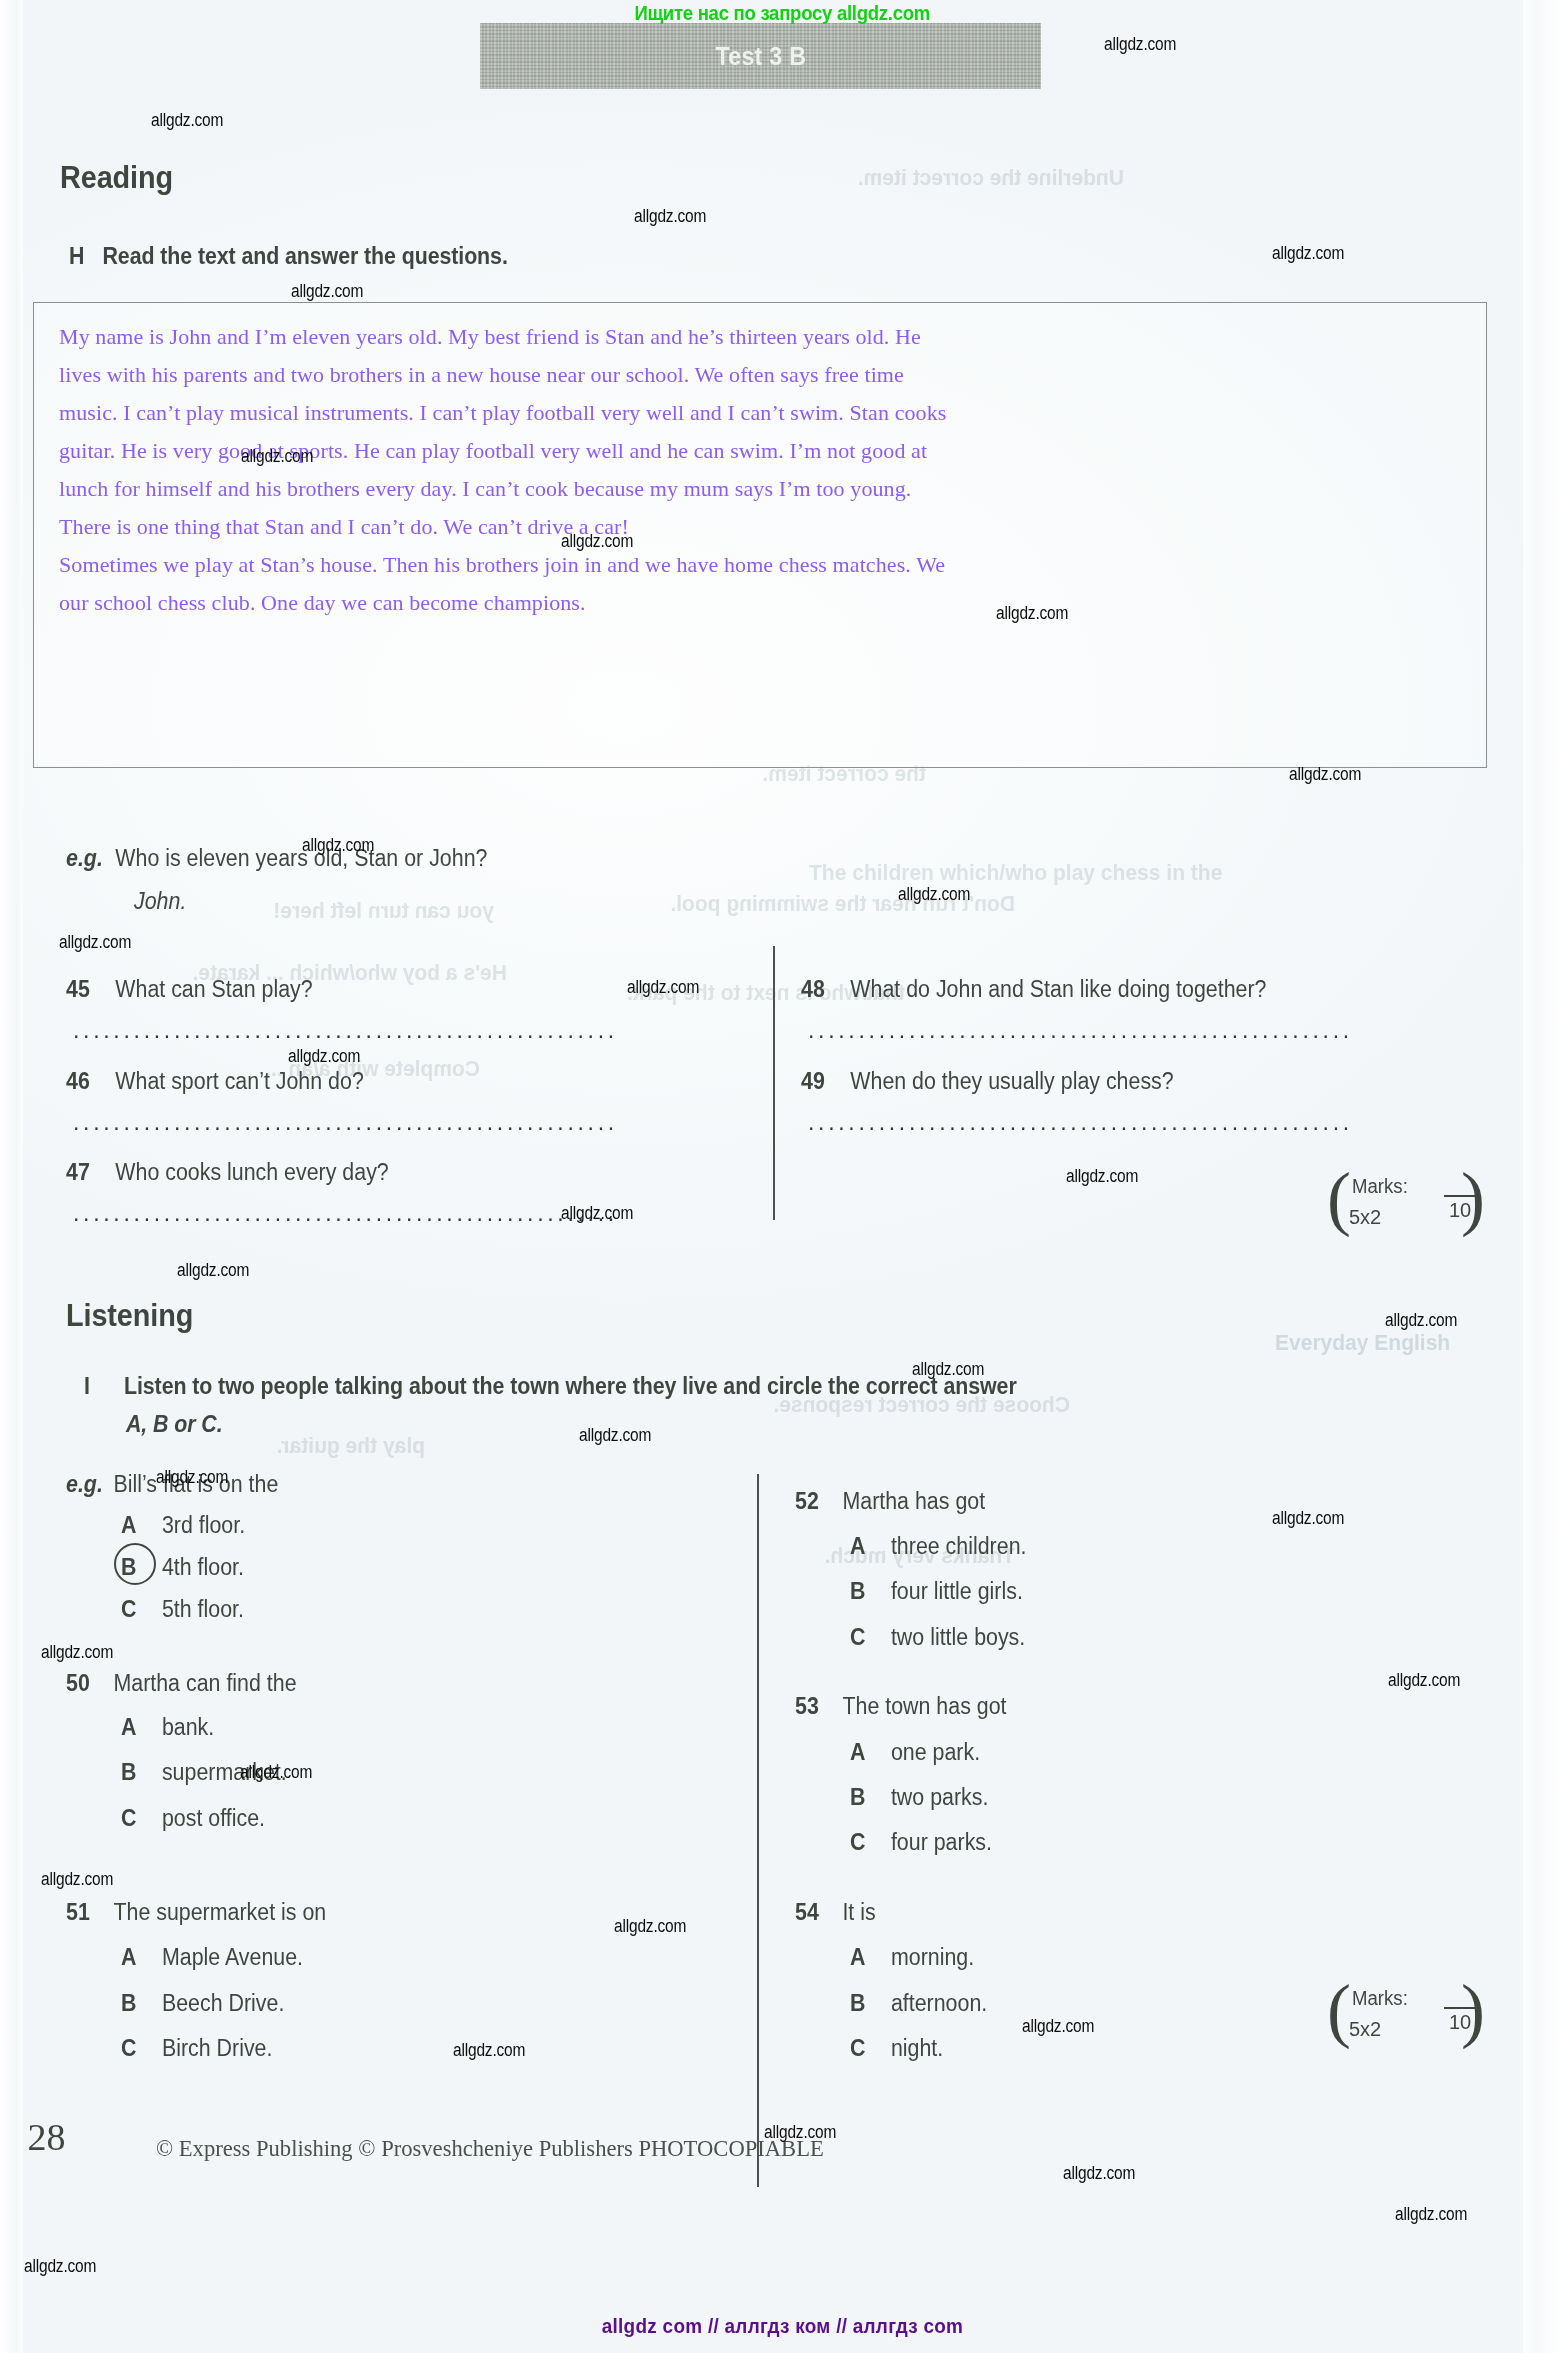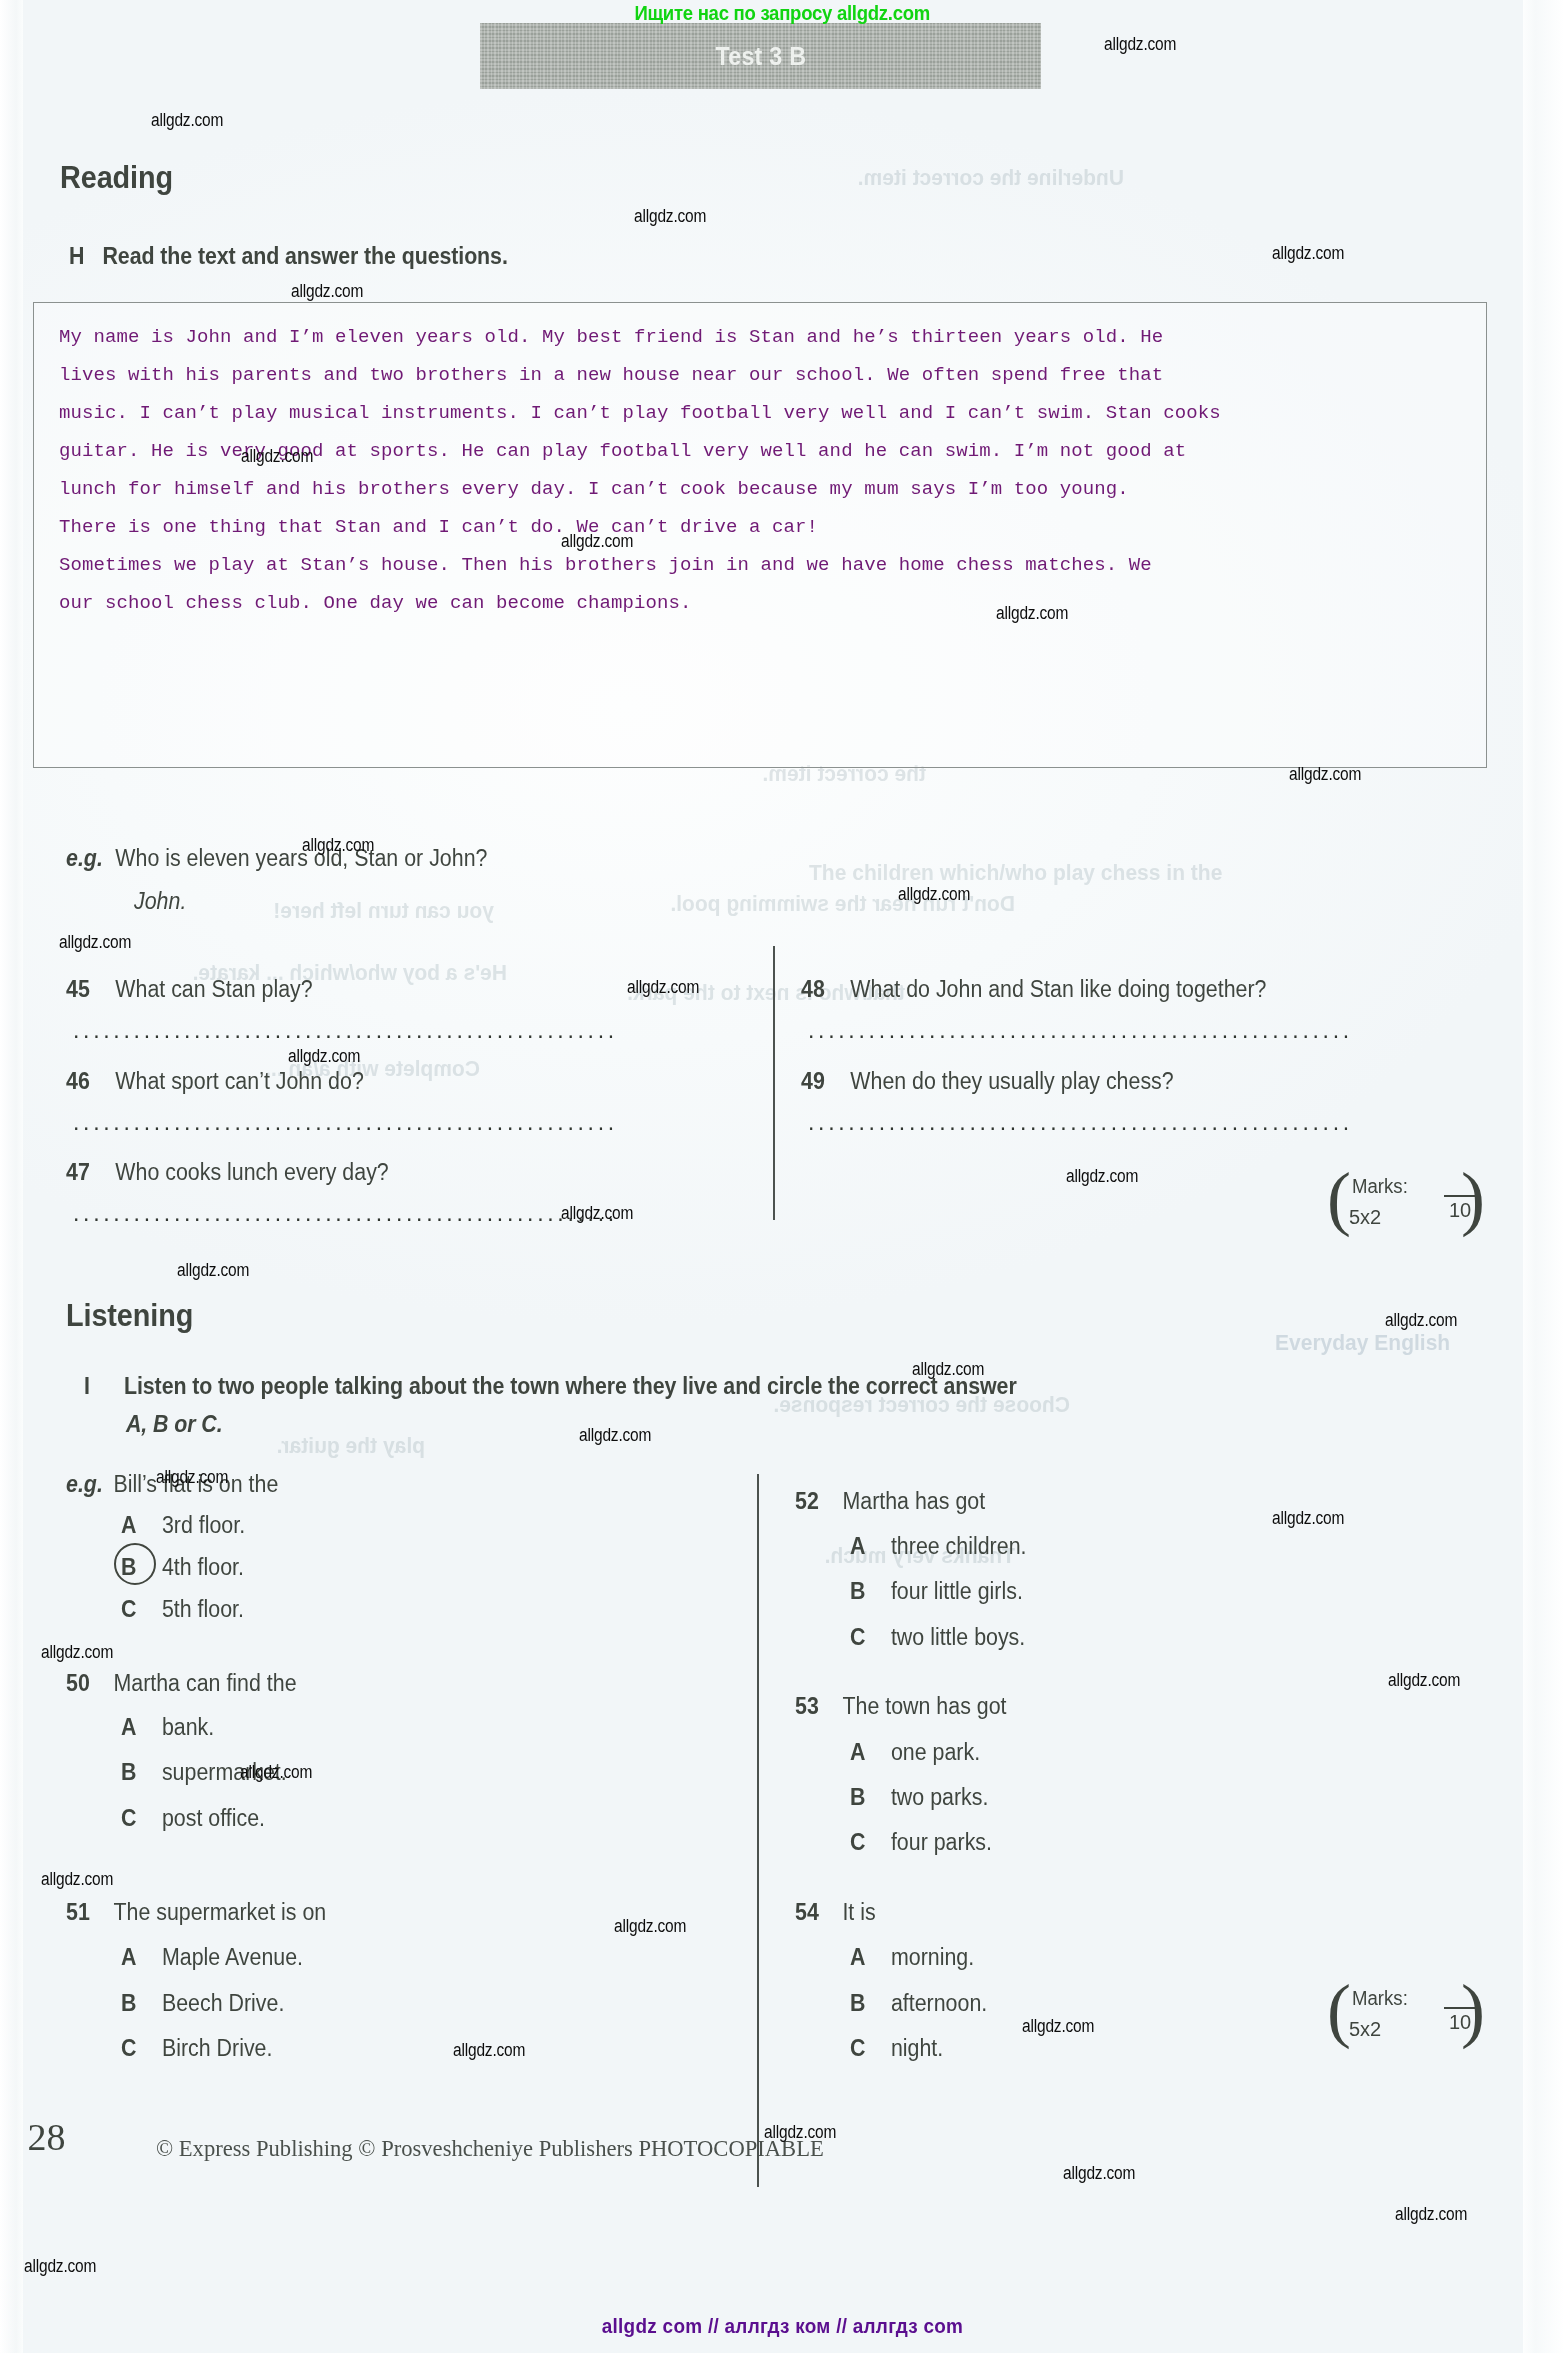--- a/index.html
+++ b/index.html
@@ -106,24 +106,24 @@
   .passage-box {
     position:absolute;
     left:33px; top:302px; width:1454px; height:466px;
     border:1.4px solid #8b918f;
     background:rgba(255,255,255,0.30);
     box-sizing:border-box;
     padding:15px 23px 0 25px;
     z-index:8;
   }
   .passage-line {
-    font-family:Liberation Mono, monospace;
-    font-size:19px;
+    font-family:Liberation Serif, serif;
+    font-size:22px;
     line-height:38px;
-    color:#701a75;
+    color:#8b5cf6;
     white-space:nowrap;
     letter-spacing:0.1px;
   }
 
   
   .qcol-divider {
     position:absolute;
     left:773px; top:946px; width:2.1px; height:274px;
     background:#4c524f;
     z-index:10;
@@ -270,21 +270,21 @@
 </div>
 
 <div class="sec-title" style="left:60px; top:159px;">Reading</div>
 
 <div class="task-line" style="left:69px; top:243px;">
   <span class="task-letter">H</span><span>Read the text and answer the questions.</span>
 </div>
 
 <div class="passage-box">
   <div class="passage-line">My name is John and I’m eleven years old. My best friend is Stan and he’s thirteen years old. He</div>
-  <div class="passage-line">lives with his parents and two brothers in a new house near our school. We often spend free that</div>
+  <div class="passage-line">lives with his parents and two brothers in a new house near our school. We often says free time</div>
   <div class="passage-line">music. I can’t play musical instruments. I can’t play football very well and I can’t swim. Stan cooks</div>
   <div class="passage-line">guitar. He is very good at sports. He can play football very well and he can swim. I’m not good at</div>
   <div class="passage-line">lunch for himself and his brothers every day. I can’t cook because my mum says I’m too young.</div>
   <div class="passage-line">There is one thing that Stan and I can’t do. We can’t drive a car!</div>
   <div class="passage-line">Sometimes we play at Stan’s house. Then his brothers join in and we have home chess matches. We</div>
   <div class="passage-line">our school chess club. One day we can become champions.</div>
 </div>
 
 <div class="q" style="left:66px; top:845px;">
   <span class="eg">e.g.</span><span>Who is eleven years old, Stan or John?</span>

